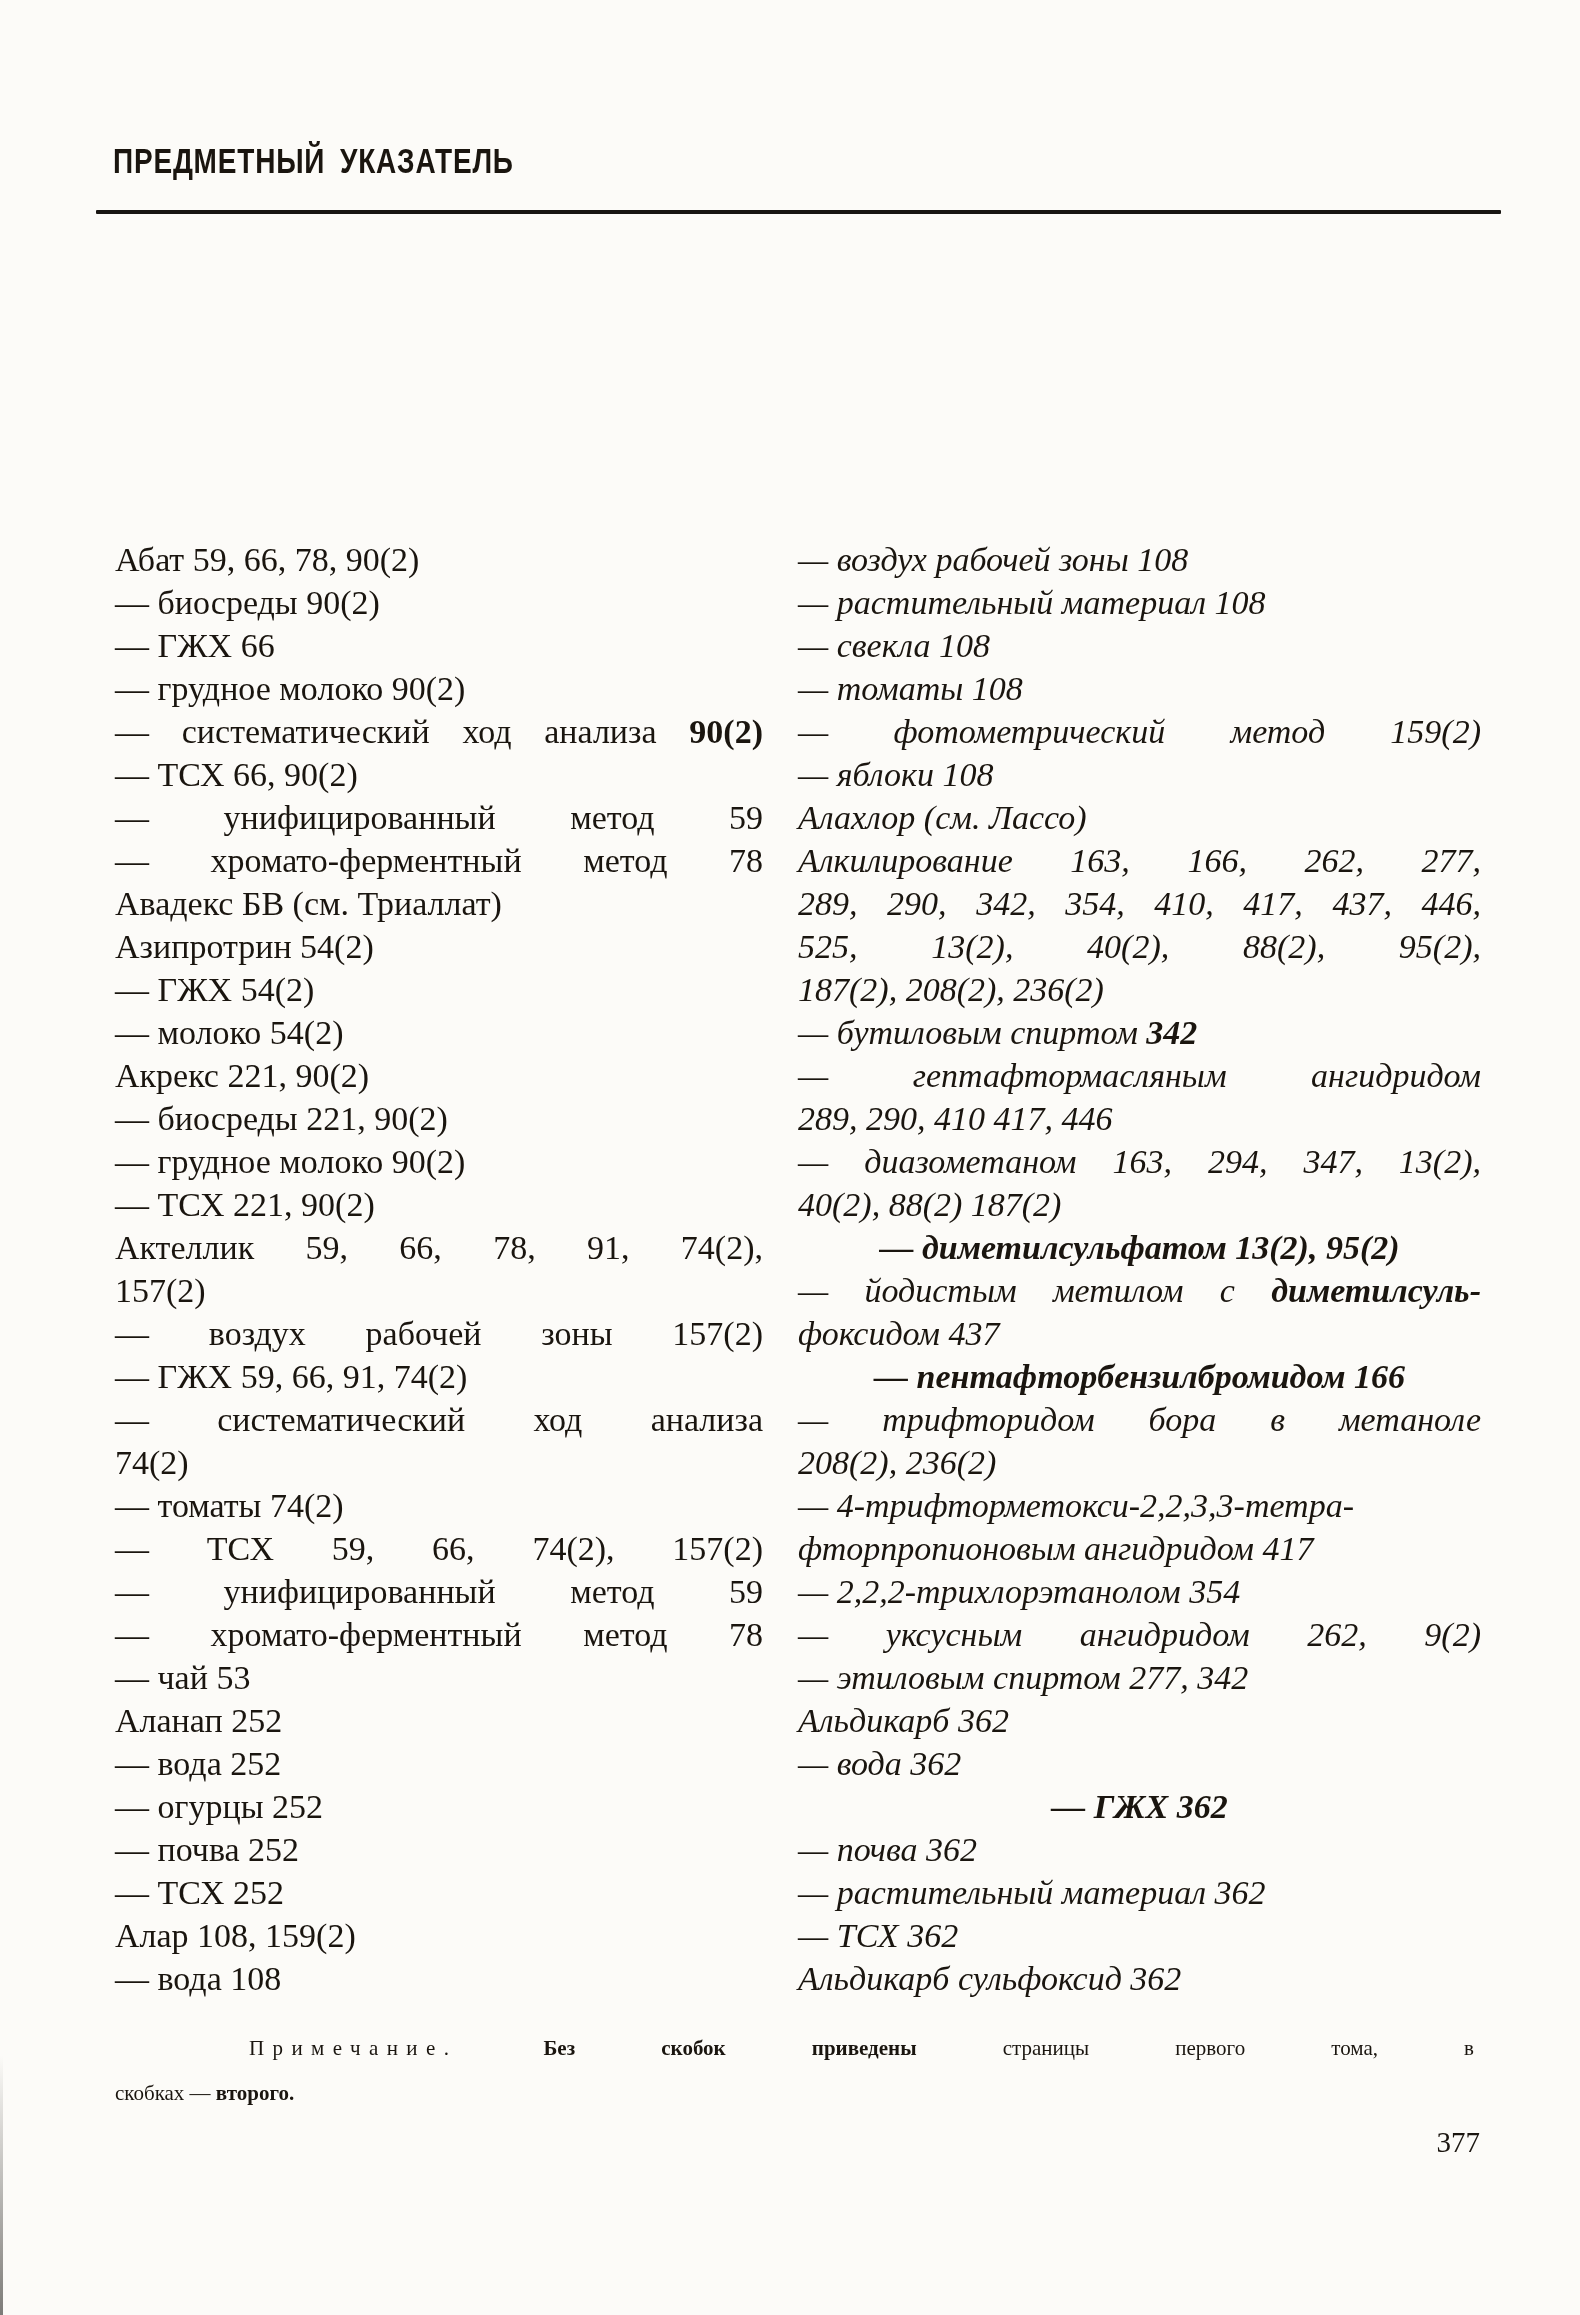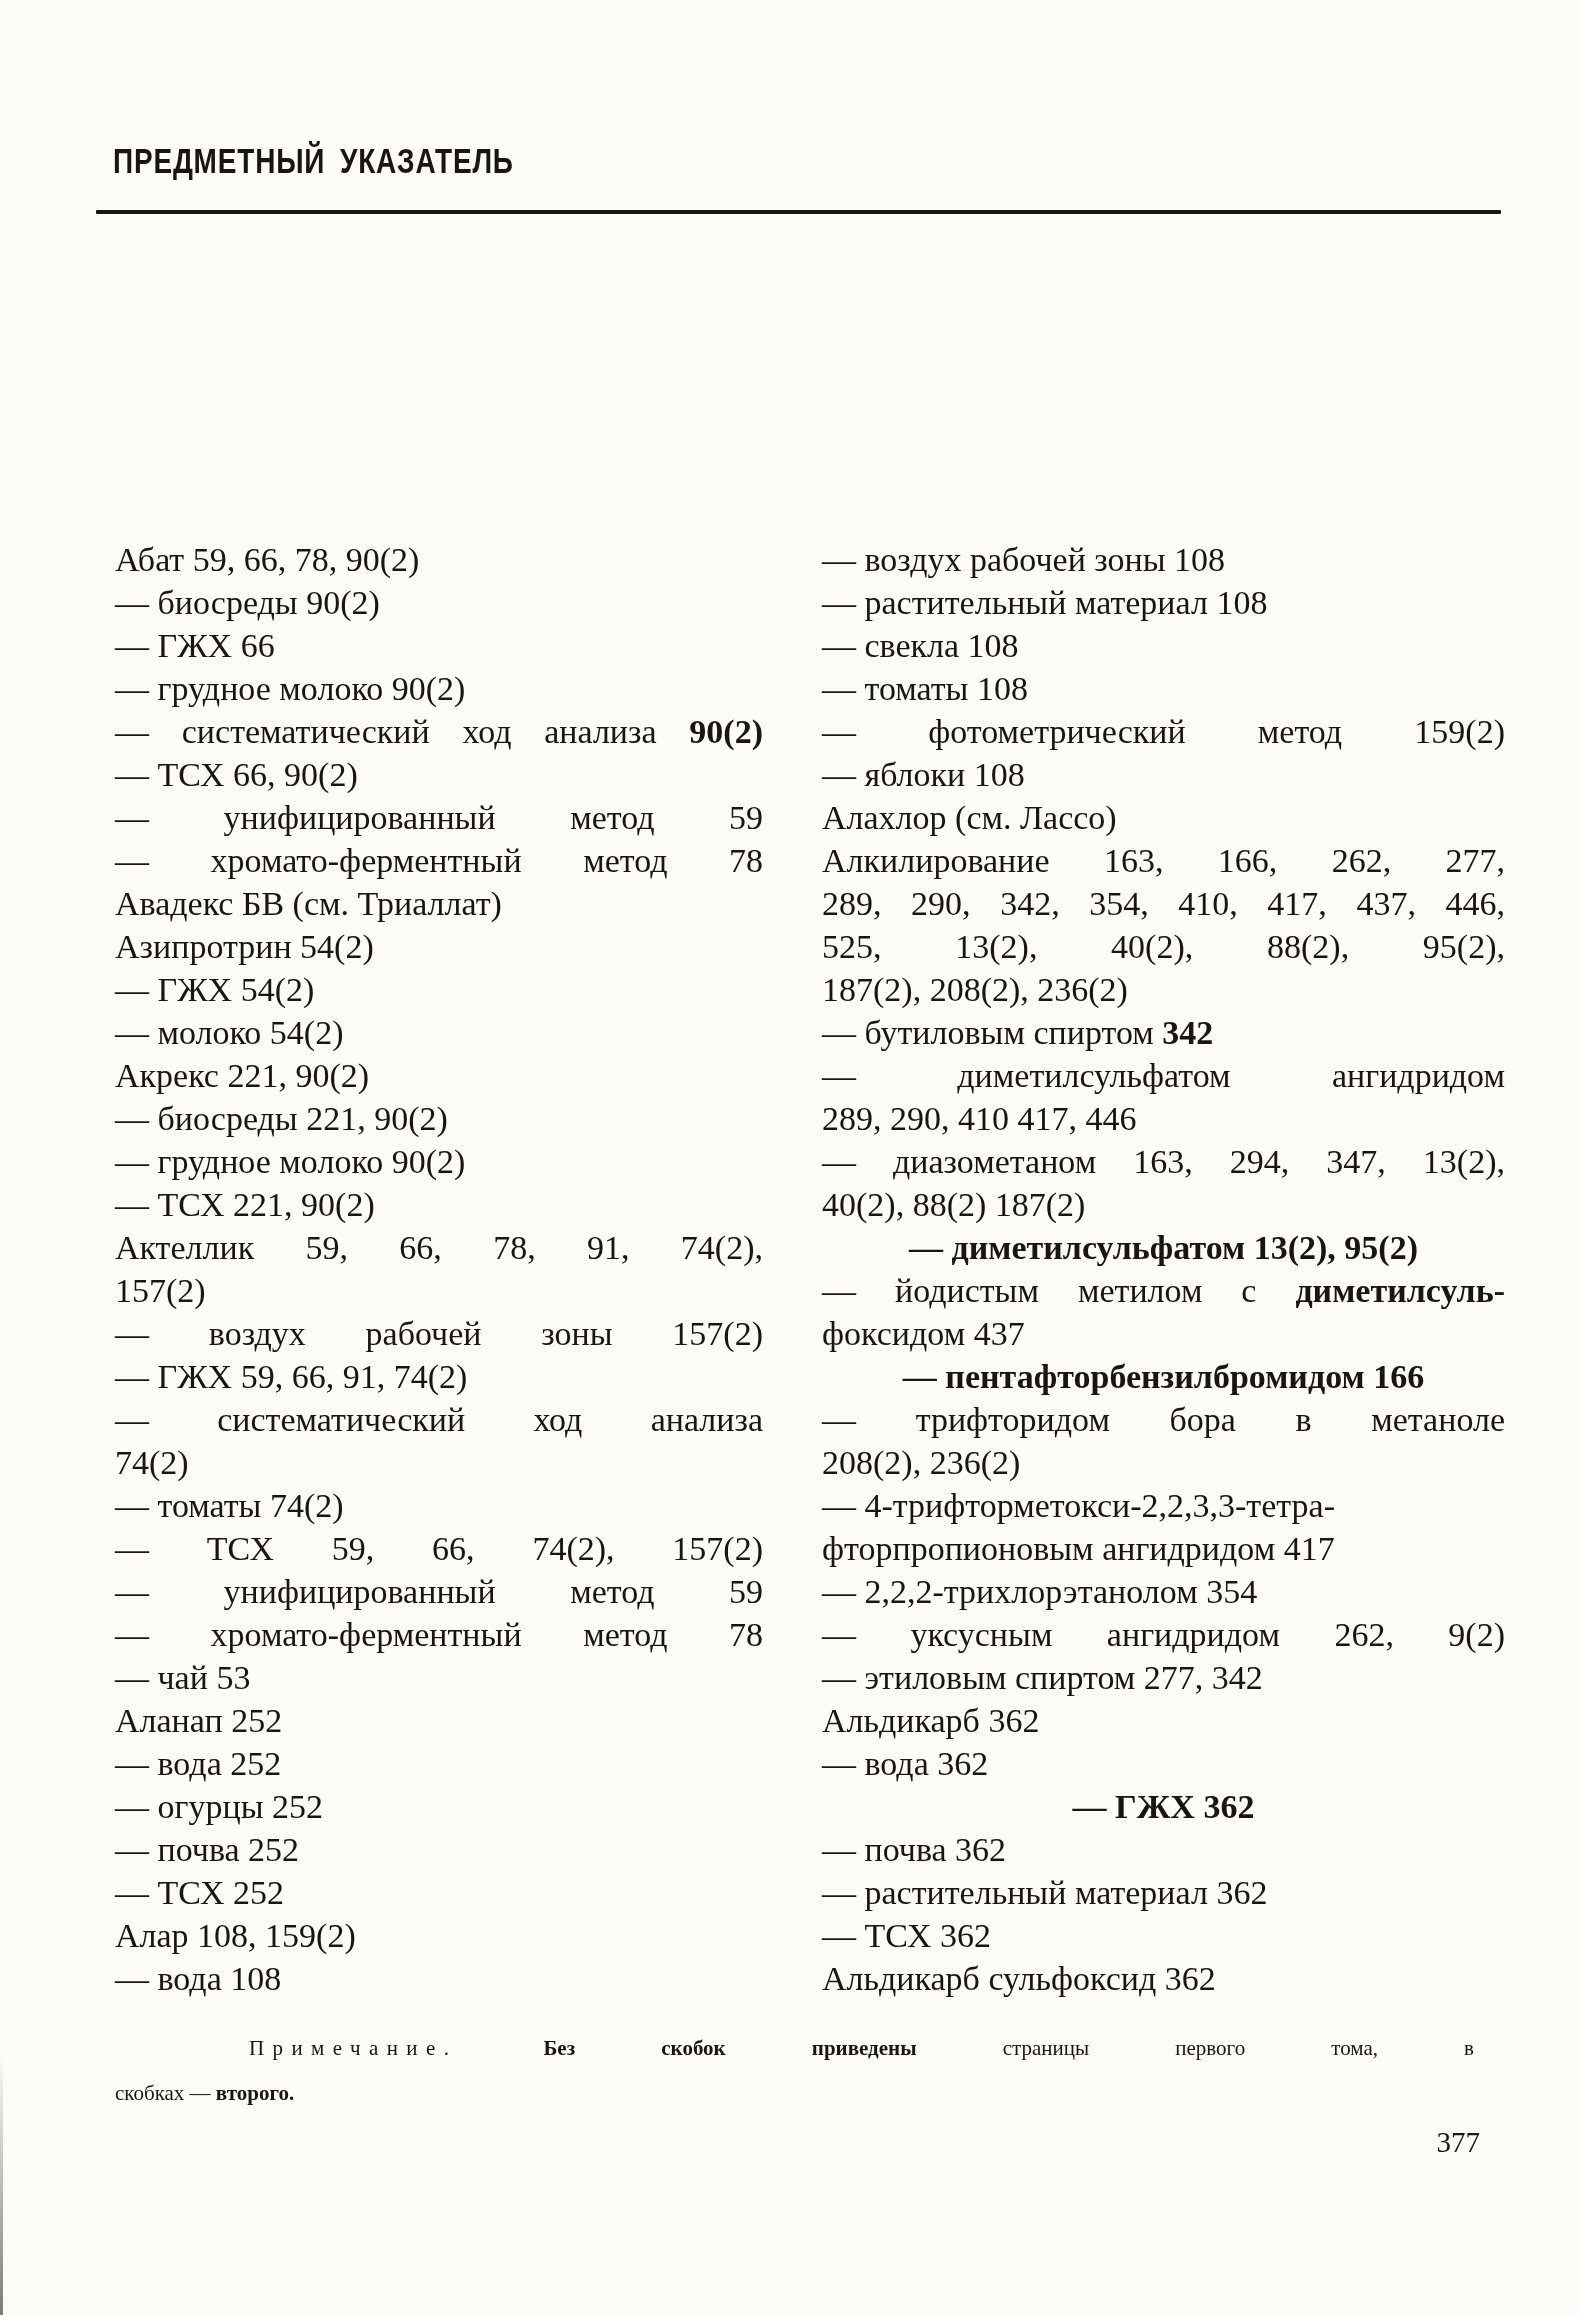--- a/index.html
+++ b/index.html
@@ -35,21 +35,21 @@
     background: #181512;
     border-radius: 1px;
   }
   .col {
     position: absolute;
     top: 538px;
     font-size: 34px;
     line-height: 43px;
   }
   .col-left  { left: 115px;  width: 648px; }
-  .col-right { left: 822px;  width: 683px; }
+  .col-right { left: 798px;  width: 683px; font-style: italic; }
   .line { white-space: nowrap; }
   .line.j {
     white-space: normal;
     text-align: justify;
     text-align-last: justify;
   }
   .line.b { font-weight: 700; text-align: center; }
   .tail.b { font-weight: 700; text-align: center; }
   .note {
     position: absolute;
@@ -136,21 +136,21 @@
       <div class="line">— свекла 108</div>
       <div class="line">— томаты 108</div>
       <div class="line j">— фотометрический метод 159(2)</div>
       <div class="line">— яблоки 108</div>
       <div class="line">Алахлор (см. Лассо)</div>
       <div class="line j">Алкилирование 163, 166, 262, 277,</div>
       <div class="line j">289, 290, 342, 354, 410, 417, 437, 446,</div>
       <div class="line j">525, 13(2), 40(2), 88(2), 95(2),</div>
       <div class="line">187(2), 208(2), 236(2)</div>
       <div class="line">— бутиловым спиртом <span class="tail b">342</span></div>
-      <div class="line j">— диметилсульфатом ангидридом</div>
+      <div class="line j">— гептафтормасляным ангидридом</div>
       <div class="line">289, 290, 410 417, 446</div>
       <div class="line j">— диазометаном 163, 294, 347, 13(2),</div>
       <div class="line">40(2), 88(2) 187(2)</div>
       <div class="line b">— диметилсульфатом 13(2), 95(2)</div>
       <div class="line j">— йодистым метилом с <span class="tail b">диметилсуль-</span></div>
       <div class="line">фоксидом 437</div>
       <div class="line b">— пентафторбензилбромидом 166</div>
       <div class="line j">— трифторидом бора в метаноле</div>
       <div class="line">208(2), 236(2)</div>
       <div class="line">— 4-трифторметокси-2,2,3,3-тетра-</div>

